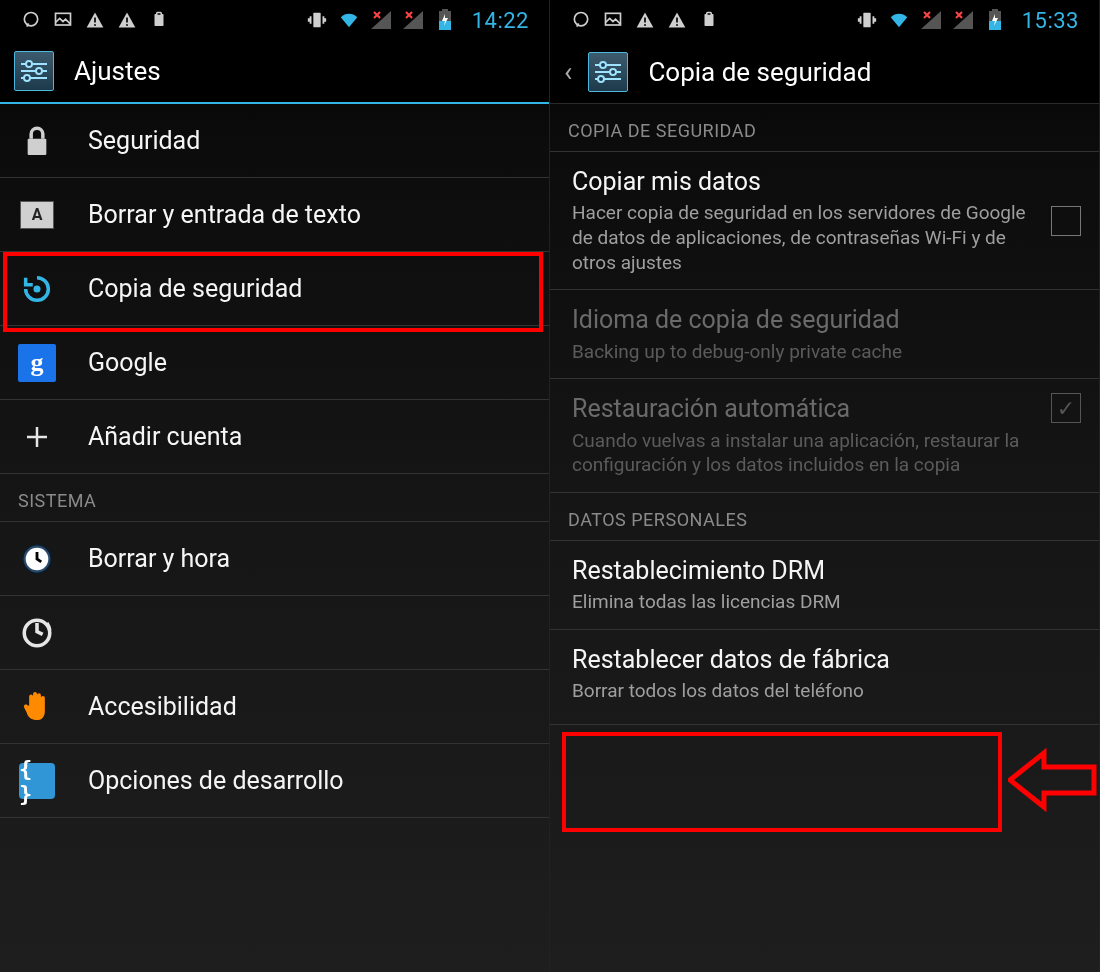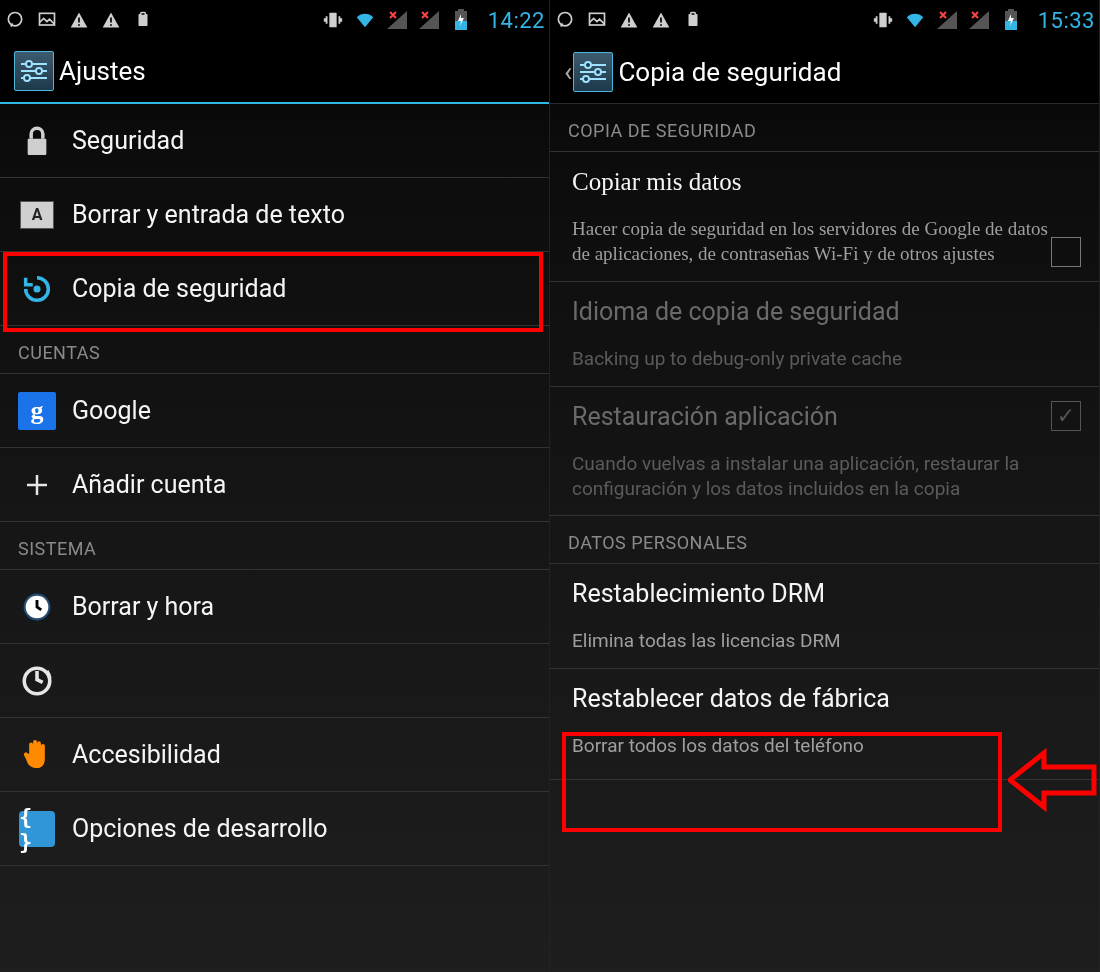--- a/index.html
+++ b/index.html
@@ -23,21 +23,21 @@
     position: relative;
     overflow: hidden;
     border-right: 1px solid #222;
   }
   
   .statusbar {
     height: 40px;
     background: #000;
     display: flex;
     align-items: center;
-    padding: 0 4px;
+    padding: 0 20px;
     font-size: 20px;
     color: #cfcfcf;
   }
   .statusbar .left-icons, .statusbar .right-icons {
     display: flex;
     align-items: center;
     gap: 10px;
   }
   .statusbar .spacer { flex: 1; }
   .statusbar .time {
@@ -51,21 +51,21 @@
   .st-ico svg { display:block; }
 
   
   .titlebar {
     display: flex;
     align-items: center;
     height: 64px;
     padding: 0 14px;
     border-bottom: 2px solid #33b5e5;
     background: #000;
-    gap: 5px;
+    gap: 20px;
   }
   .titlebar.noline { border-bottom: 1px solid #2b2b2b; }
   .titlebar .back-chevron {
     color: #a9a9a9;
     font-size: 28px;
     margin-right: -4px;
   }
   .titlebar .app-ico {
     width: 40px; height: 40px;
     display:flex; align-items:center; justify-content:center;
@@ -88,41 +88,41 @@
     font-size: 18px;
     letter-spacing: 0.5px;
     border-bottom: 1px solid #333;
   }
   .row {
     display: flex;
     align-items: center;
     min-height: 74px;
     padding: 10px 18px;
     border-bottom: 1px solid #333;
-    gap: 16px;
+    gap: 32px;
   }
   .row.noicon { padding-left: 22px; gap: 0; }
   .row .icon {
     width: 38px; height: 38px;
     display:flex; align-items:center; justify-content:center;
     flex-shrink: 0;
     color: #cfcfcf;
   }
   .row .icon svg { display:block; }
   .row .texts { flex: 1; min-width: 0; }
   .row .label {
     color: #f5f5f5;
     font-size: 25px;
     line-height: 1.25;
   }
   .row .sub {
     color: #9f9f9f;
     font-size: 19px;
     line-height: 1.3;
-    margin-top: 20px;
+    margin-top: 4px;
   }
   .row.disabled .label { color: #6a6a6a; }
   .row.disabled .sub { color: #5b5b5b; }
 
   .chk {
     width: 30px; height: 30px;
     border: 1px solid #777;
     display:flex; align-items:center; justify-content:center;
     color:#999;
     font-size: 22px;
@@ -285,21 +285,20 @@
               <path d="M4 12a8 8 0 108-8"></path>
               <path d="M4 4v5h5"></path>
               <circle cx="12" cy="12" r="2.5" fill="#33b5e5" stroke="none"></circle>
             </svg>
         </span>
         <div class="texts">
             <div class="label">Copia de seguridad</div>
           </div>
       </div>
 
-      <div class="section-header">CUENTAS</div>
 
       <div class="row">
         <span class="icon">
             <span class="ico-google">g</span>
           </span>
         <div class="texts">
             <div class="label">Google</div>
           </div>
       </div>
 
@@ -451,38 +450,38 @@
           <line x1="2" y1="19" x2="28" y2="19"></line>
             <circle cx="8" cy="19" r="3" fill="#1d3a4b"></circle>
         </svg>
       </span>
       <span class="title">Copia de seguridad</span>
     </div>
 
     <div class="list">
       <div class="section-header">COPIA DE SEGURIDAD</div>
 
-      <div class="row noicon" style="align-items:flex-end; padding-top:14px; padding-bottom:14px;font-family:Liberation Serif, serif;">
+      <div class="row noicon" style="align-items:center; padding-top:14px; padding-bottom:14px;">
         <div class="texts">
           <div class="label">Copiar mis datos</div>
           <div class="sub">Hacer copia de seguridad en los servidores de Google de datos de aplicaciones, de contraseñas Wi-Fi y de otros ajustes</div>
         </div>
         <span class="chk"></span>
       </div>
 
       <div class="row noicon disabled" style="padding-top:14px; padding-bottom:14px;">
         <div class="texts">
           <div class="label">Idioma de copia de seguridad</div>
           <div class="sub">Backing up to debug-only private cache</div>
         </div>
       </div>
 
       <div class="row noicon disabled" style="align-items:flex-start; padding-top:14px; padding-bottom:14px;">
         <div class="texts">
-          <div class="label">Restauración aplicación</div>
+          <div class="label">Restauración automática</div>
           <div class="sub">Cuando vuelvas a instalar una aplicación, restaurar la configuración y los datos incluidos en la copia</div>
         </div>
         <span class="chk disabled">✓</span>
       </div>
 
       <div class="section-header">DATOS PERSONALES</div>
 
       <div class="row noicon" style="padding-top:14px; padding-bottom:14px;">
         <div class="texts">
           <div class="label">Restablecimiento DRM</div>

